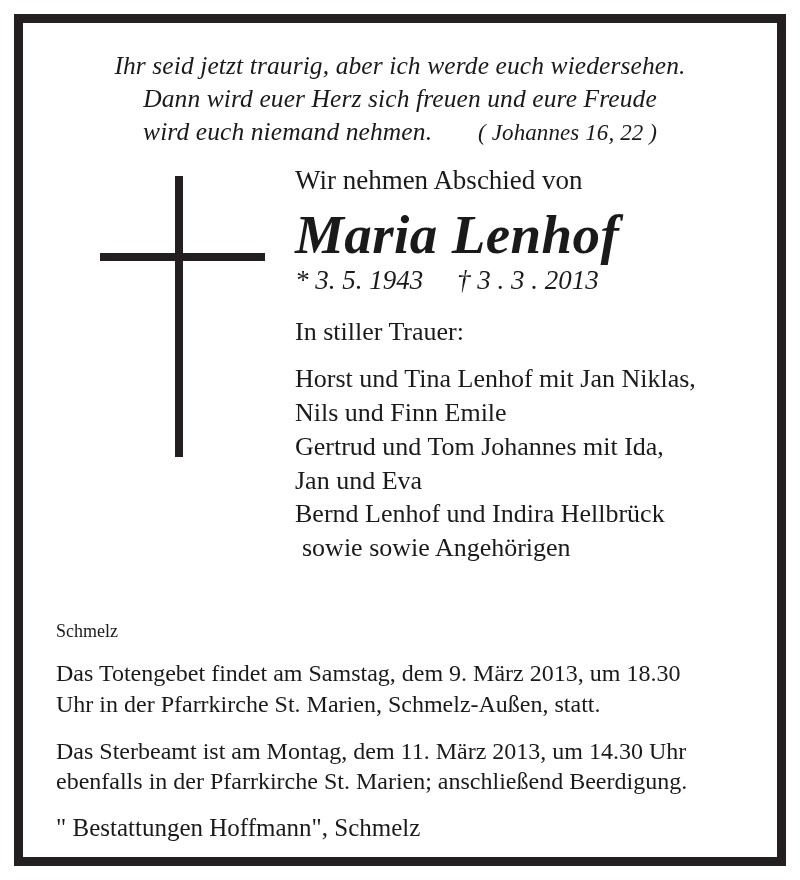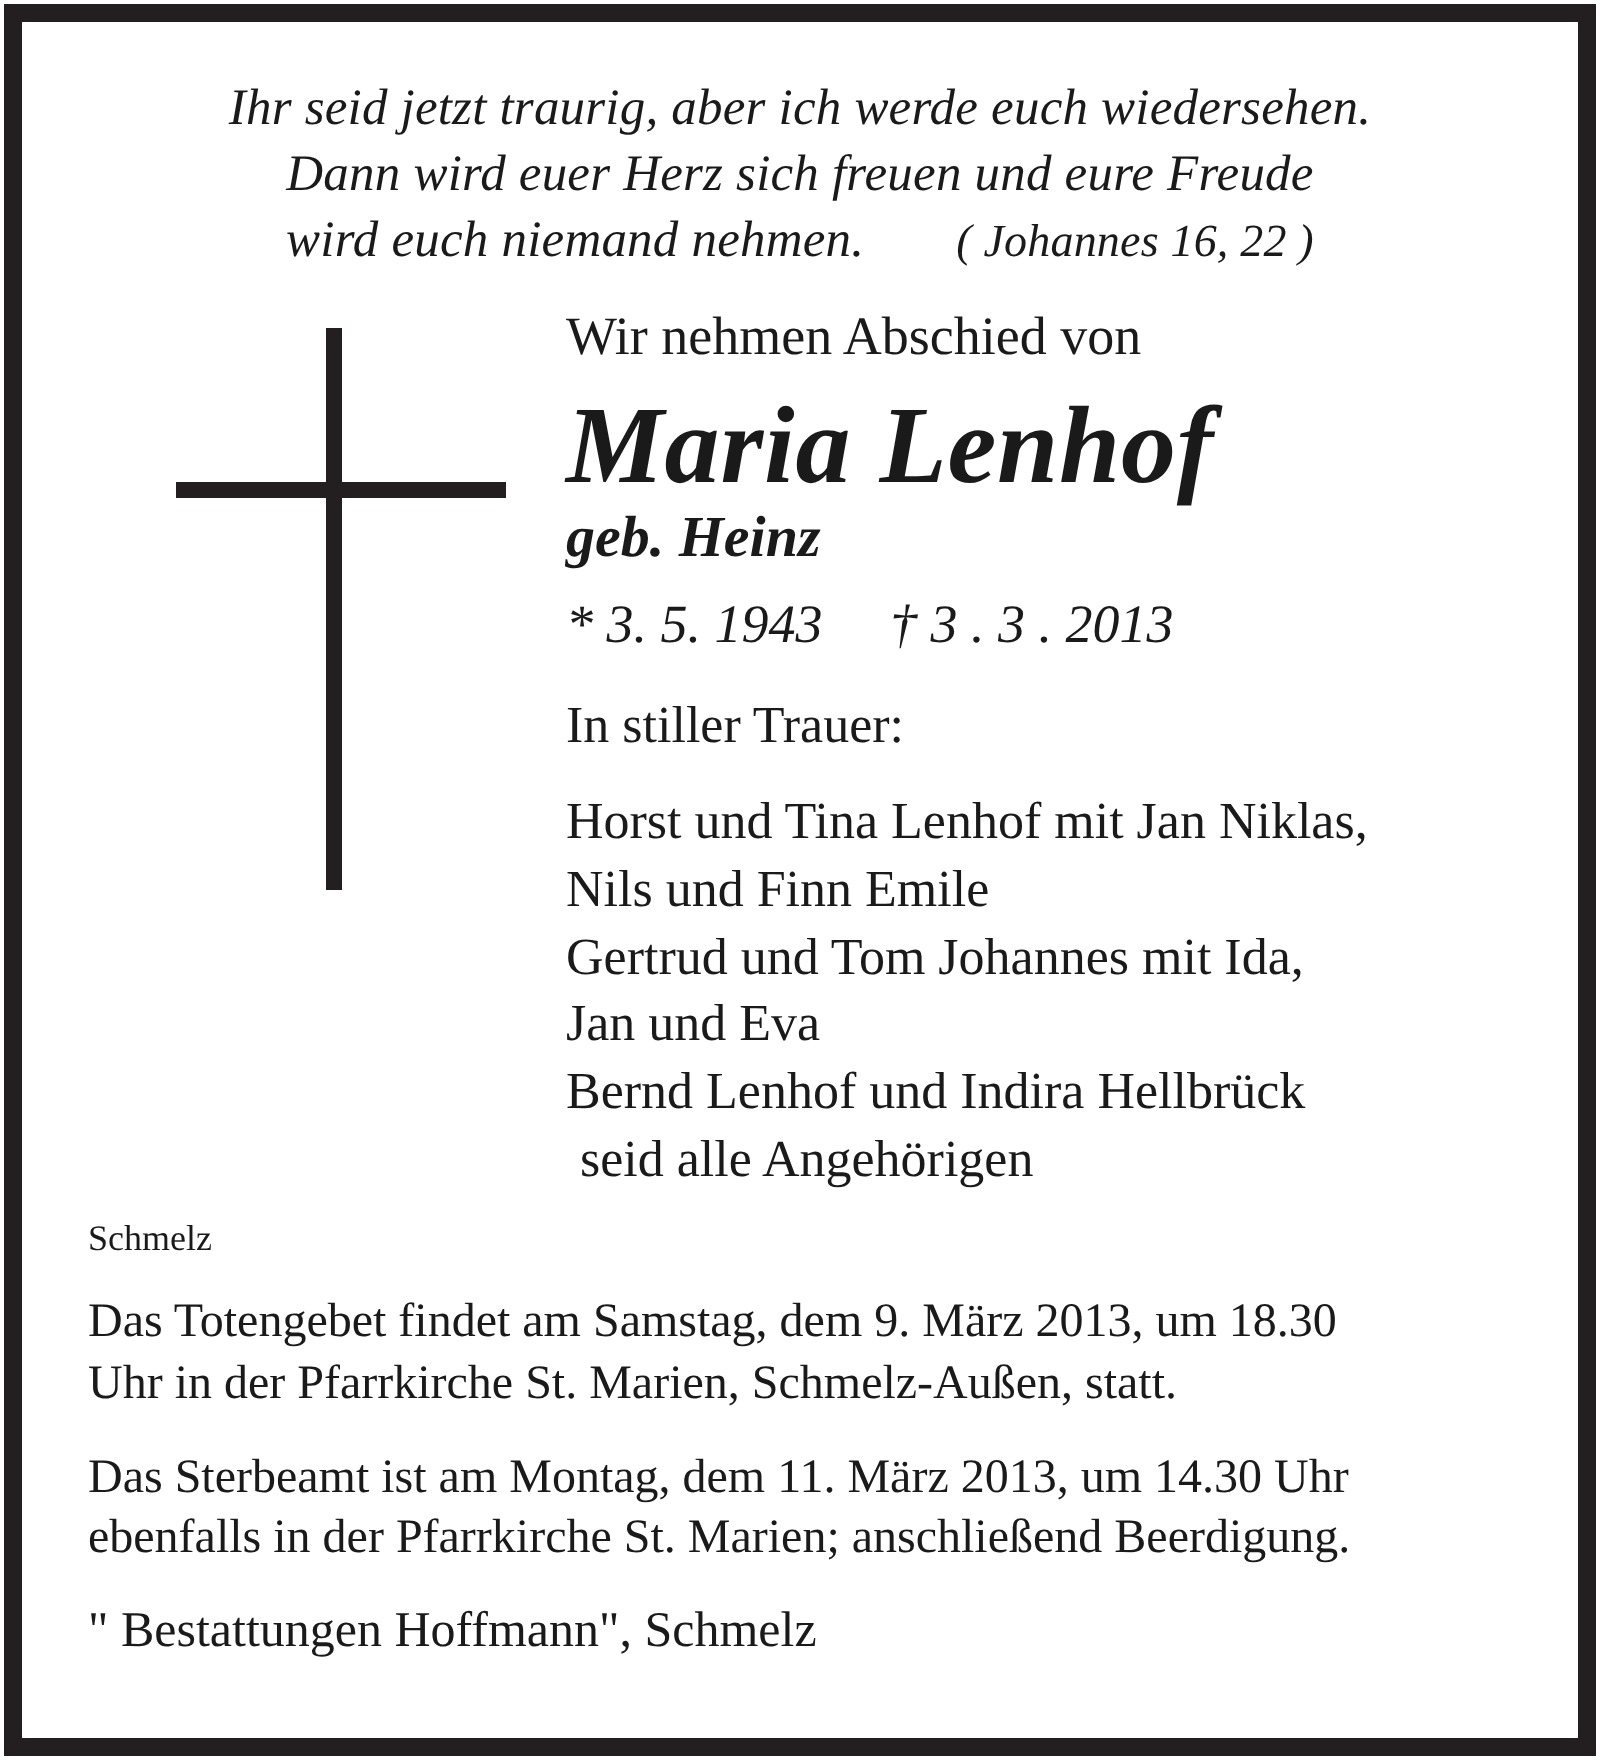--- a/index.html
+++ b/index.html
@@ -14,21 +14,21 @@
     color: #1a1a1a;
     overflow: hidden;
   }
 
   
   .notice {
     position: relative;
     box-sizing: border-box;
     width: 800px;
     height: 880px;
-    padding: 2px;              
+    padding: 14px;              
     background: #ffffff;
   }
   .notice-frame {
     box-sizing: border-box;
     width: 100%;
     height: 100%;
     border: 9px solid #231f20;
     background: #ffffff;
     position: relative;
   }
@@ -177,31 +177,30 @@
       <div class="body-zone">
 
         <div class="cross">
           <div class="bar-v"></div>
           <div class="bar-h"></div>
         </div>
 
         <div class="main-col">
           <p class="lead-in">Wir nehmen Abschied von</p>
           <p class="deceased-name">Maria Lenhof</p>
-          <p class="maiden-name">geb. Heinz</p>
           <p class="life-dates">* 3. 5. 1943     † 3 . 3 . 2013</p>
 
           <p class="mourn-heading">In stiller Trauer:</p>
           <div class="mourners">
             <span class="m-line">Horst und Tina Lenhof mit Jan Niklas,</span>
             <span class="m-line">Nils und Finn Emile</span>
             <span class="m-line">Gertrud und Tom Johannes mit Ida,</span>
             <span class="m-line">Jan und Eva</span>
             <span class="m-line">Bernd Lenhof und Indira Hellbrück</span>
-            <span class="m-line indent">seid alle Angehörigen</span>
+            <span class="m-line indent">sowie sowie Angehörigen</span>
           </div>
         </div>
       </div>
 
       <div class="lower">
         <p class="place-line">Schmelz</p>
 
         <p class="para">
           <span class="p-line">Das Totengebet findet am Samstag, dem 9. März 2013, um 18.30</span>
           <span class="p-line">Uhr in der Pfarrkirche St. Marien, Schmelz-Außen, statt.</span>

